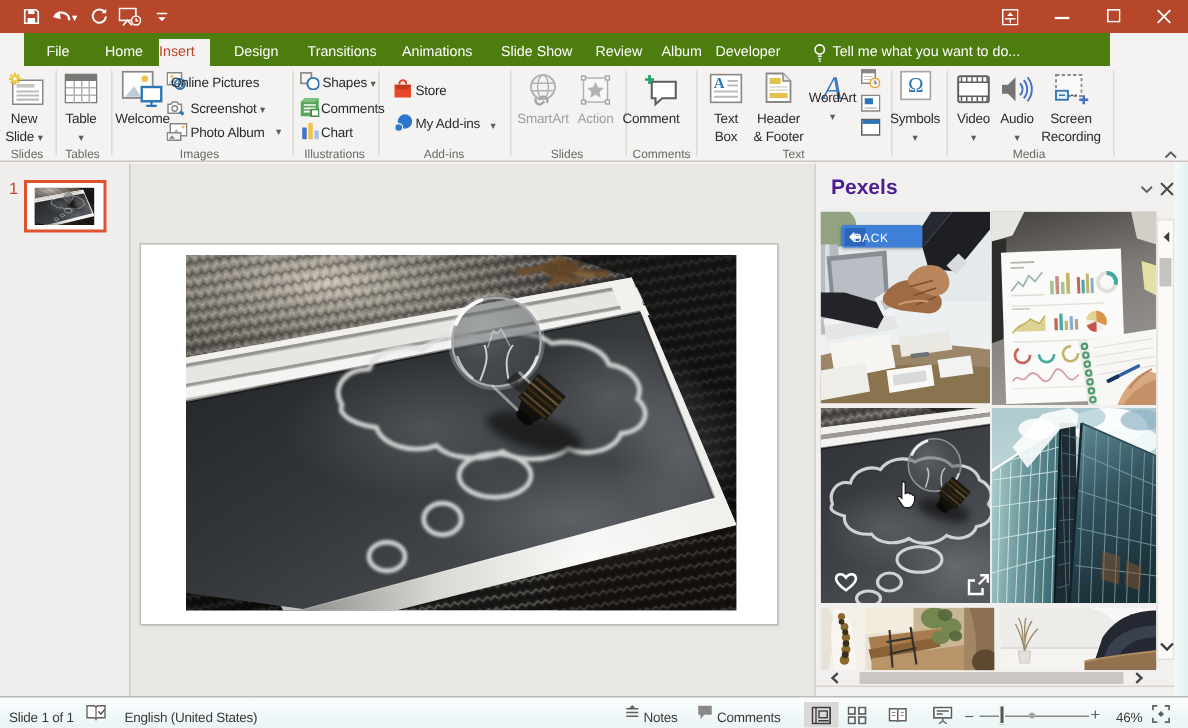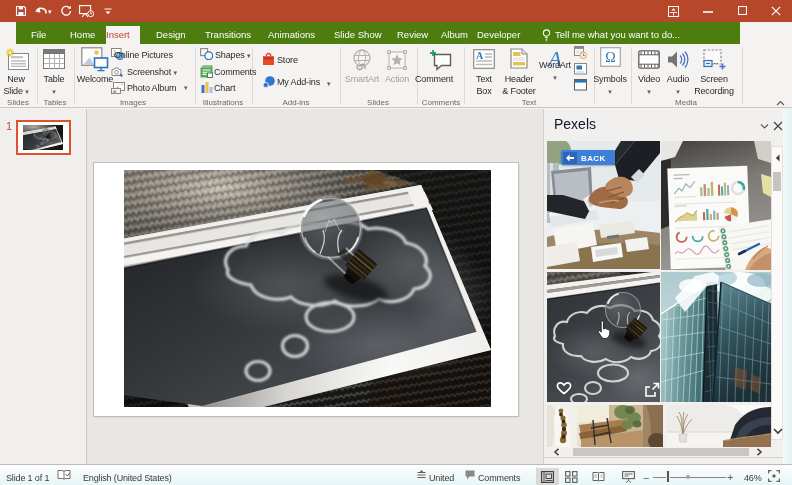--- a/index.html
+++ b/index.html
@@ -21,21 +21,21 @@
 .dd{color:#5E5C5A;font-size:7px}
 .gray{color:#A09E9C}
 
 #main{position:absolute;left:0;top:109px;width:792px;height:355px;background:#E9E7E4}
 #thumbs{position:absolute;left:0;top:0;width:87px;height:355px;background:#F1EFEE;border-right:1px solid #C9C6C4}
 #thumbnum{position:absolute;left:6px;top:11px;font-size:11px;color:#BA4A2E}
 #thumbbox{position:absolute;left:16px;top:11px;width:55px;height:35px;background:#fff;border:2px solid #E0512D}
 #slide{position:absolute;left:94px;top:54px;width:424px;height:253px;background:#fff;outline:1px solid #BFBDBA;box-shadow:1px 1px 2px rgba(0,0,0,.12)}
 
 #pexels{position:absolute;left:543px;top:0;width:249px;height:355px;background:#F2F0EE;border-left:1px solid #D2CFCD}
-#pexels h1{position:absolute;left:10px;top:7px;font-size:14px;font-weight:normal;color:#0f172a}
+#pexels h1{position:absolute;left:10px;top:7px;font-size:14px;font-weight:bold;color:#4c1d95}
 .ph{position:absolute;overflow:hidden}
 
 #status{position:absolute;left:0;top:464px;width:792px;height:21px;background:linear-gradient(#FBFDFD,#E8F5F6);border-top:1px solid #BDBBB9;font-size:9px;letter-spacing:-0.15px;color:#3B3A39}
 #status .st{position:absolute;top:8px;white-space:nowrap}
 .rightstrip{position:absolute;left:783px;top:0;width:9px;height:355px;background:linear-gradient(90deg,#F4FAFA,#E2F1F1)}
 </style></head>
 <body>
 <div id="app">
 
 <div id="titlebar">
@@ -528,21 +528,21 @@
       <path d="M62 40 C70 33 82 35 85 43 C88 51 83 57 74 56 L62 51 C57 47 57 44 62 40 Z" fill="#B9855C"></path>
       <path d="M60 50 L75 46 M62 56 L77 51 M64 62 L77 57" stroke="#7E4E2C" stroke-width="1.2" fill="none"></path>
       <path d="M52 62 C58 60 66 59 72 60" stroke="#C49A74" stroke-width="1.4" fill="none"></path>
     </svg>
     
     <div class="abs" style="left:14px;top:9px;width:54px;height:15px;background:#3E7FD8;border-radius:2px;box-shadow:0 1px 2px rgba(0,0,0,.3)">
       <div class="abs" style="left:2px;top:2px;width:14px;height:12px;background:#2D66B8;border-radius:1px"></div>
       <svg class="abs" style="left:4px;top:4px" width="10" height="8" viewBox="0 0 10 8">
               <path d="M4.5 0.5 1 4l3.5 3.5V5H9V3H4.5z" fill="#fff"></path>
             </svg>
-      <span class="abs" style="left:20px;top:3.5px;font-size:8px;font-weight:bold;color:#fff;letter-spacing:0.4px">BACK</span>
+      <span class="abs" style="left:8px;top:3.5px;font-size:8px;font-weight:normal;color:#fff;letter-spacing:0.4px">BACK</span>
     </div>
     </div>
 
     <div class="ph" style="left:117px;top:32px;width:110px;height:129px">
     <svg width="110" height="129" viewBox="0 0 110 129">
       <defs>
               <linearGradient id="chbg" x1="0" y1="0" x2="0.25" y2="1">
         <stop offset="0" stop-color="#413F3C"></stop>
                 <stop offset="0.45" stop-color="#7E7B76"></stop>
                 <stop offset="1" stop-color="#9C9994"></stop>
@@ -794,21 +794,21 @@
           </svg>
     </div>
     <div class="abs" style="left:0;top:348px;width:249px;height:1px;background:#D5D2D0"></div>
   </div>
   <div class="rightstrip"></div>
 </div>
 
 <div id="status">
   <span class="st" style="left:6px">Slide 1 of 1</span>
   <span class="st" style="left:83px">English (United States)</span>
-  <span class="st" style="left:429px">United</span>
+  <span class="st" style="left:429px">Notes</span>
   <span class="st" style="left:478px">Comments</span>
   <svg class="abs" style="left:57px;top:4px" width="14" height="12" viewBox="0 0 14 12">
         <path d="M1 1.5 h4.5 a1.5 1.5 0 0 1 1.5 1.5 a1.5 1.5 0 0 1 1.5 -1.5 h4.5 v8 h-4.5 a1.5 1.5 0 0 0 -1.5 1 a1.5 1.5 0 0 0 -1.5 -1 h-4.5z" fill="#fff" stroke="#605E5C" stroke-width="0.9"></path>
         <path d="M7 3 v7" stroke="#605E5C" stroke-width="0.8"></path>
         <path d="M8.6 5.2 l1.6 1.8 2.6 -3" stroke="#605E5C" stroke-width="1" fill="none"></path>
       </svg>
   <svg class="abs" style="left:417px;top:5px" width="9" height="9" viewBox="0 0 9 9">
         <path d="M0.5 2.5h8M0.5 5h8M0.5 7.5h8" stroke="#605E5C"></path>
         <path d="M2.5 2.2 4.5 0 6.5 2.2z" fill="#605E5C"></path>
       </svg>

